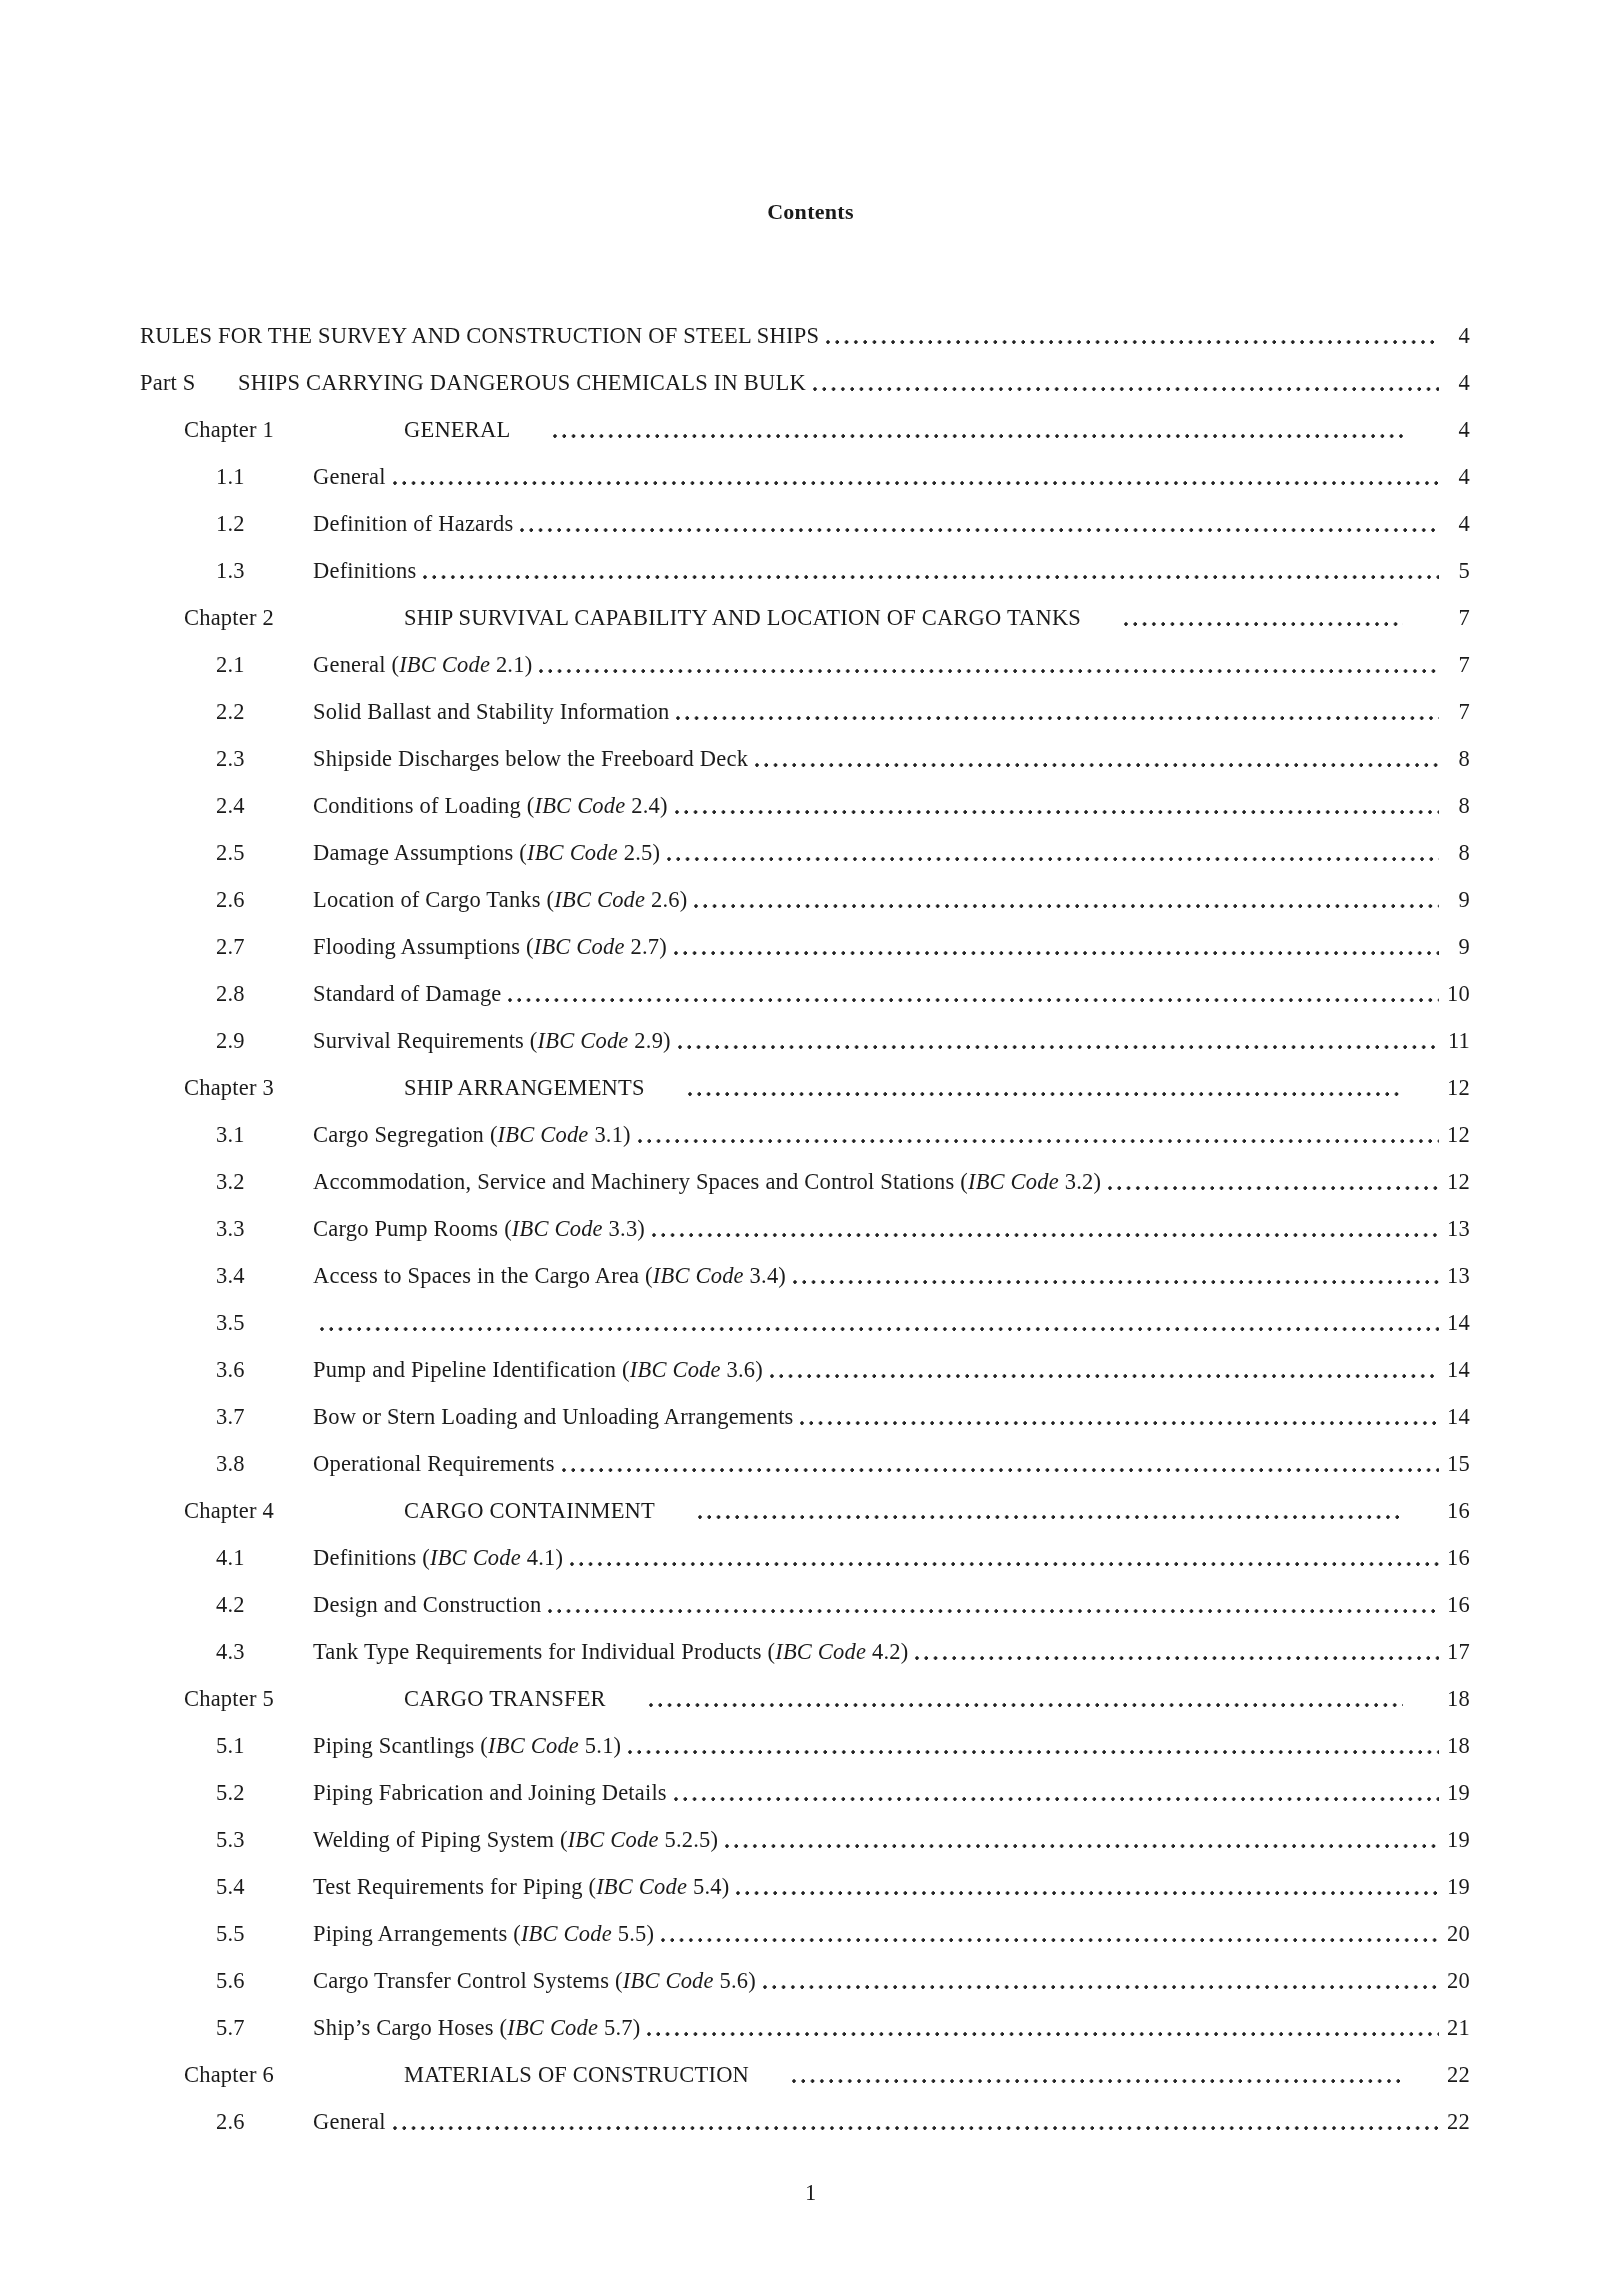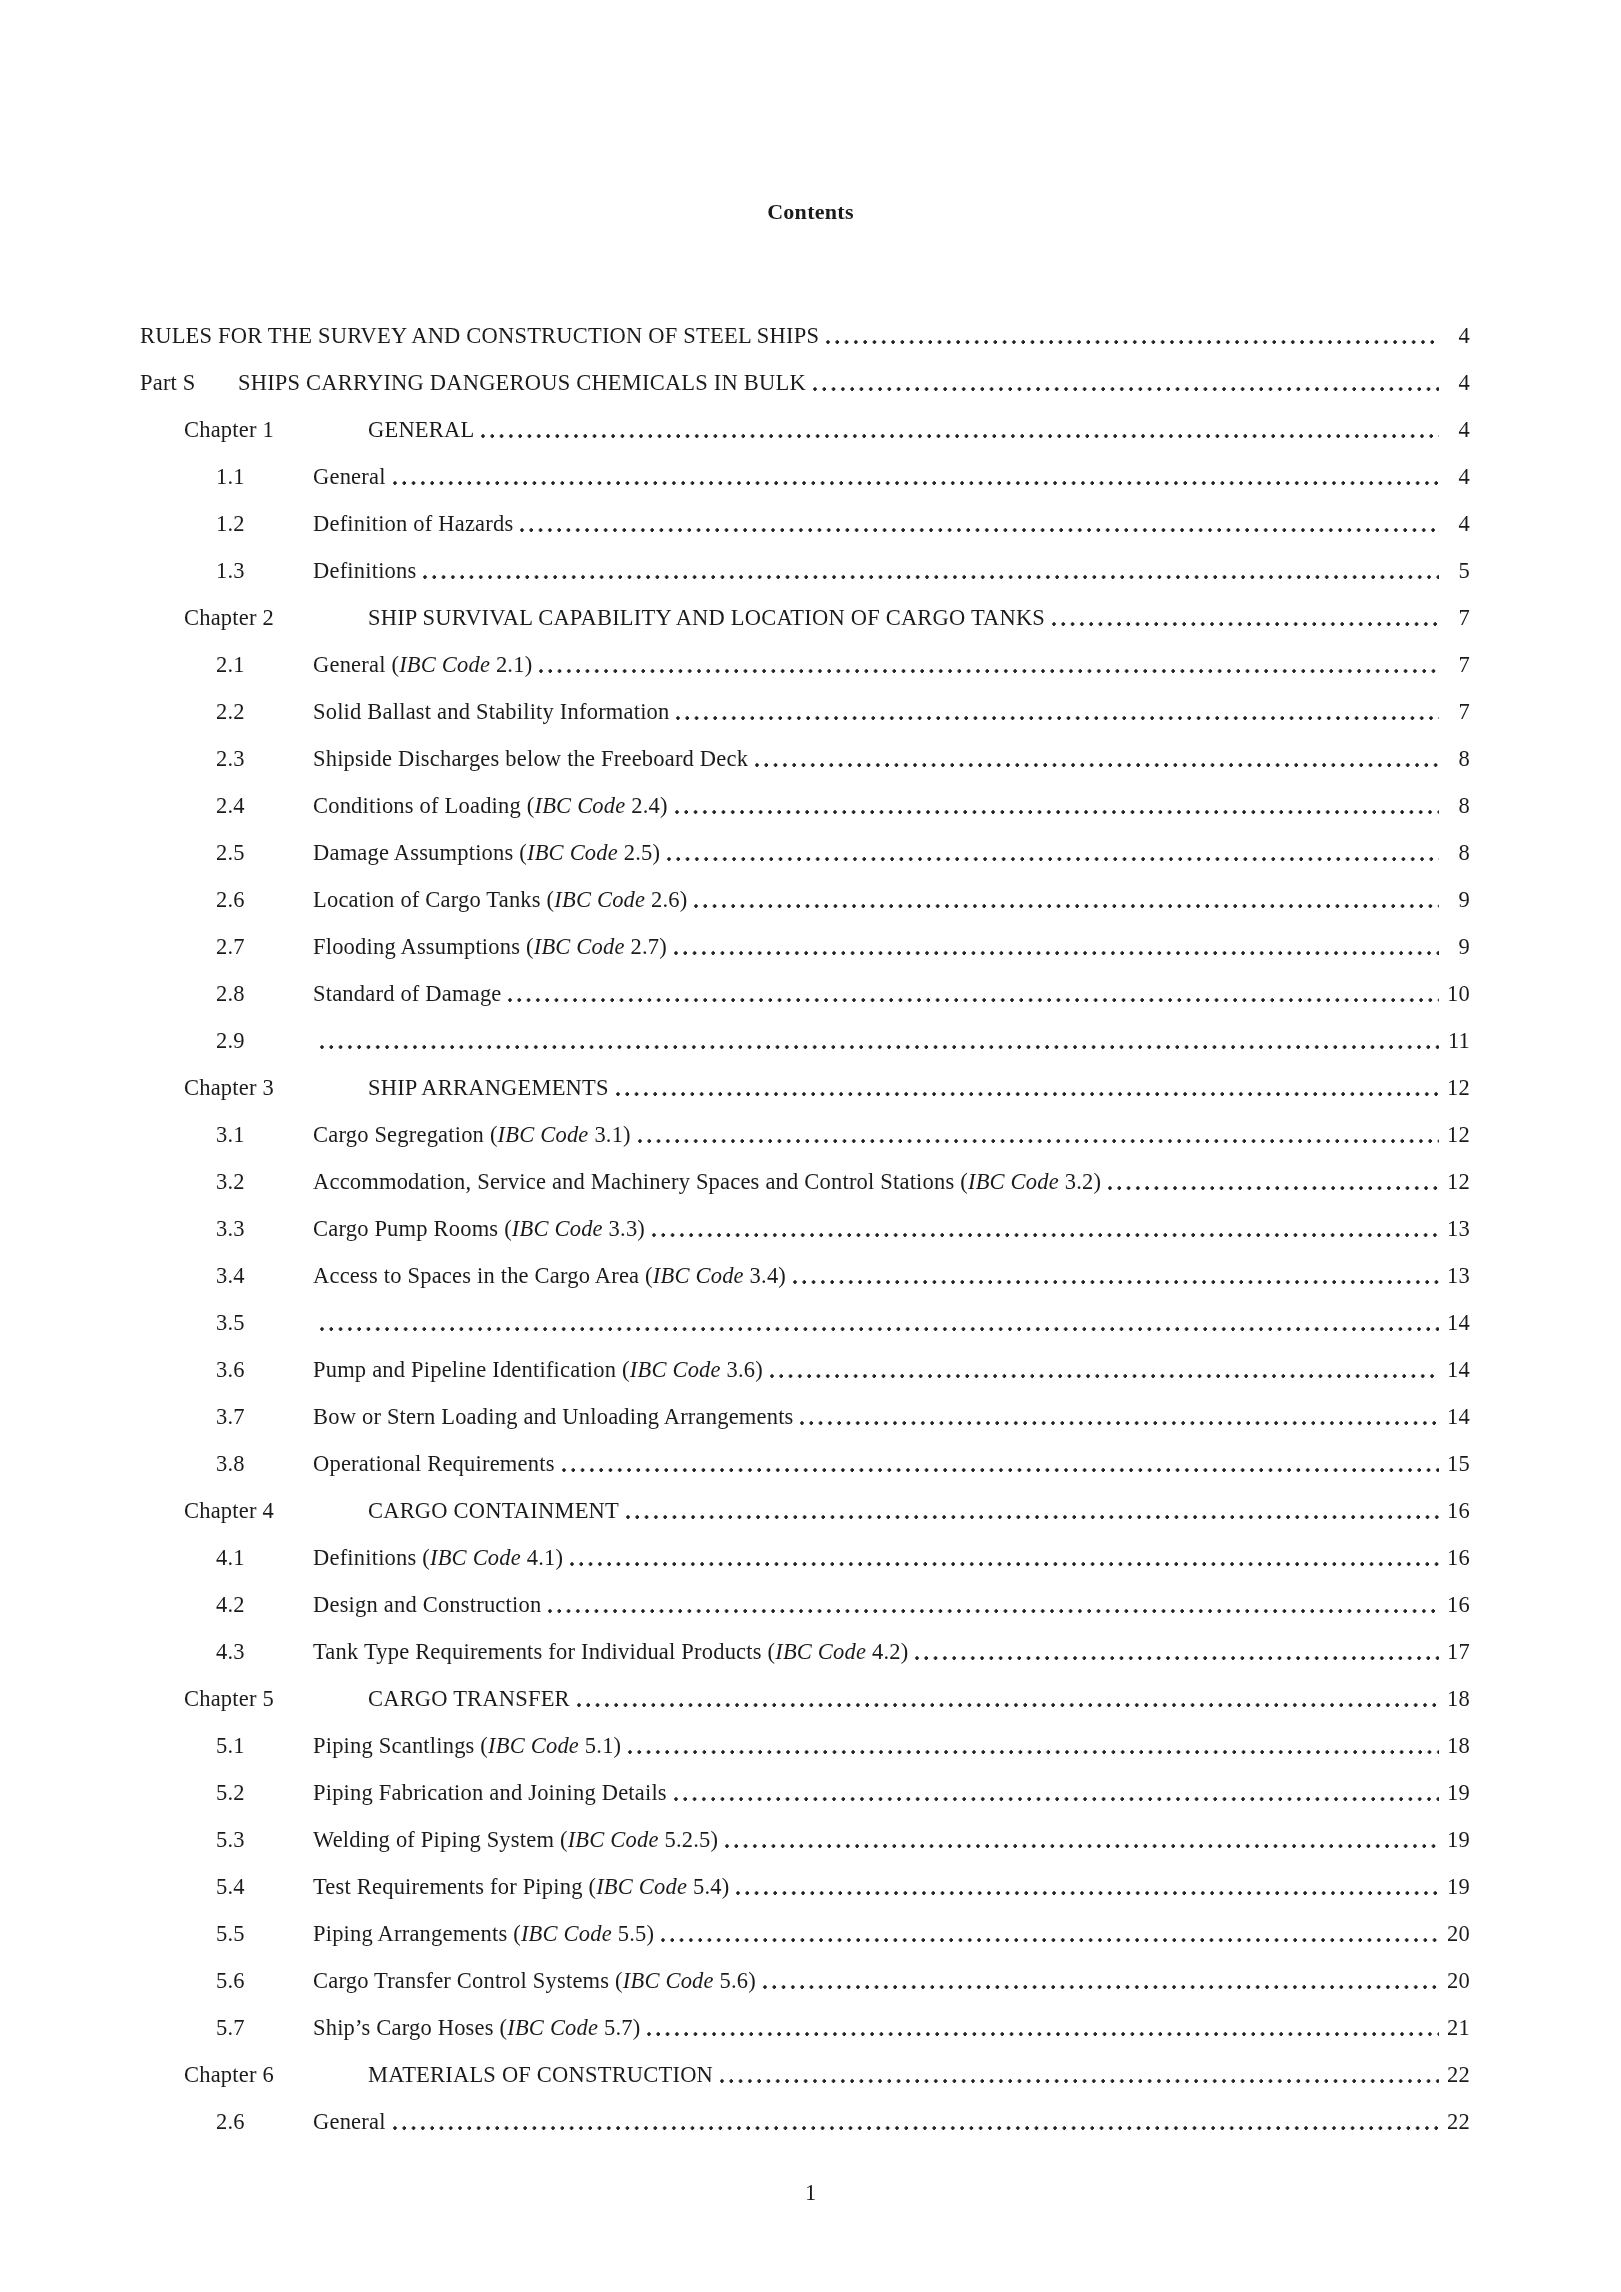--- a/index.html
+++ b/index.html
@@ -10,21 +10,21 @@
   }
   .doc-title {
     position:absolute; top:199px; left:0; width:100%;
     text-align:center; font-size:22px; font-weight:bold; letter-spacing:0.3px;
   }
   .toc {
     position:absolute; left:140px; top:312px; width:1330px;
     font-size:22.5px; letter-spacing:0.2px;
   }
   .row { display:flex; height:47px; line-height:47px; white-space:nowrap; }
-  .row.chapter { padding-left:44px; }
+  .row.chapter { padding-left:44px;gap:36px; }
   .row.section { padding-left:76px; }
   .label { flex:none; }
   .row.top .label { width:98px; }
   .row.chapter .label { width:184px; }
   .row.section .label { width:97px; }
   .title { flex:none; }
   .title i { font-style:italic; }
   .leader {
     flex:1 1 auto; min-width:0; margin:0 2px 0 6.9px;
     background-image:radial-gradient(circle at 2px 2px, #222222 1.5px, rgba(0,0,0,0) 1.9px);
@@ -127,20 +127,21 @@
         <span class="pagenum">9</span>
       </div>
       <div class="row section">
         <span class="label">2.8</span>
         <span class="title">Standard of Damage</span>
         <span class="leader"></span>
         <span class="pagenum">10</span>
       </div>
       <div class="row section">
         <span class="label">2.9</span>
+        <span class="title">Survival Requirements (<i>IBC Code</i> 2.9)</span>
         <span class="leader"></span>
         <span class="pagenum">11</span>
       </div>
       <div class="row chapter">
         <span class="label">Chapter 3</span>
         <span class="title">SHIP ARRANGEMENTS</span>
         <span class="leader"></span>
         <span class="pagenum">12</span>
       </div>
       <div class="row section">

